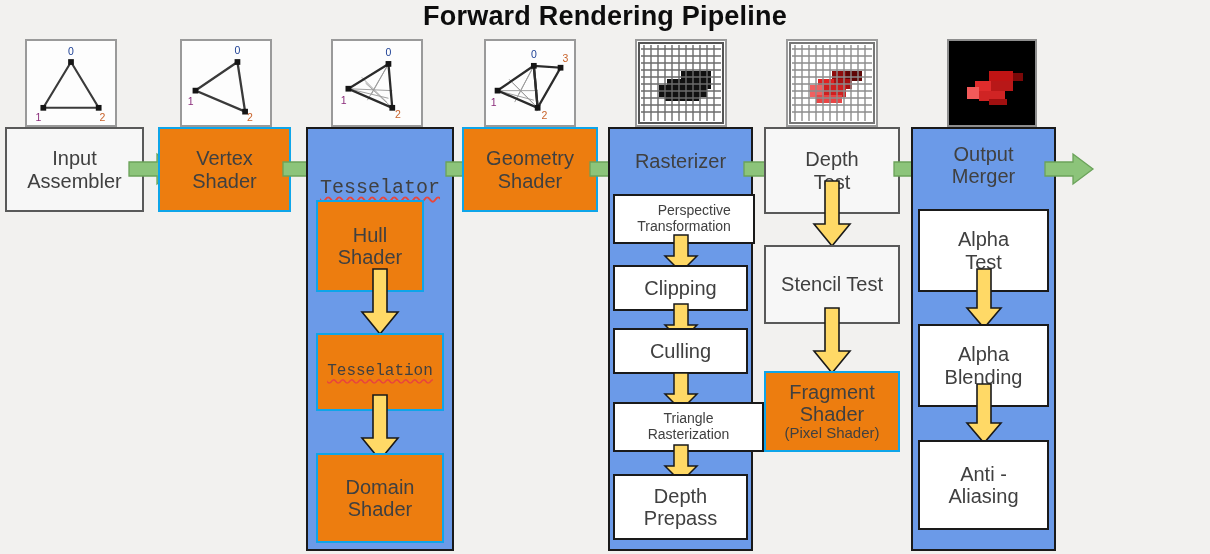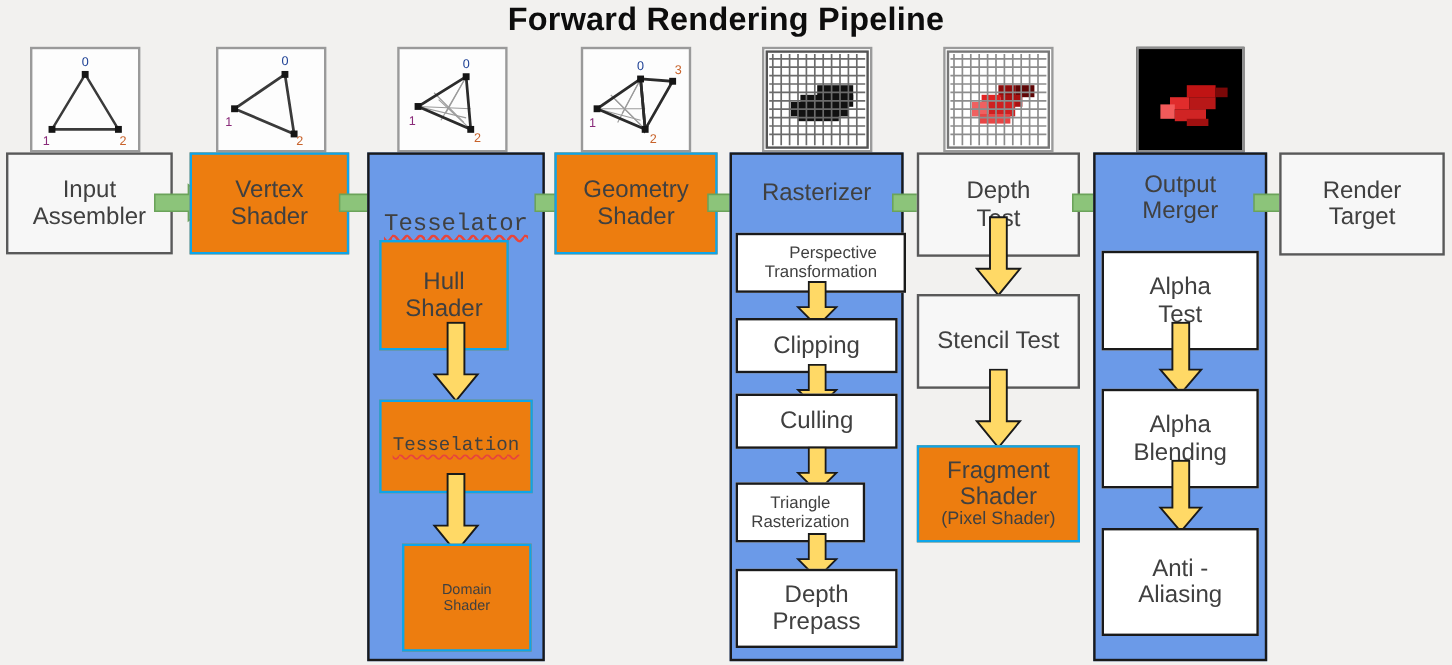--- a/index.html
+++ b/index.html
@@ -272,21 +272,21 @@
   <div class="box orange" style="left:316px;top:333px;width:128px;height:78px;font-size:16px;">
     <span class="spell">Tesselation</span>
   </div>
 
   <div class="yarrow" style="left:360px;top:394px;width:40px;height:68px;">
     <svg width="40" height="68" viewBox="0 0 40 68">
       <path d="M13 1 H27 V44 H38 L20 66 L2 44 H13 Z" fill="#ffd966" stroke="#1a1a1a" stroke-width="1.6"></path>
     </svg>
   </div>
 
-  <div class="box orange" style="left:335px;top:453px;width:108px;height:90px;font-size:12px;">Domain
+  <div class="box orange" style="left:316px;top:453px;width:128px;height:90px;font-size:20px;">Domain
 Shader</div>
 
   <div class="garrow" style="left:444px;top:152px;width:52px;height:34px;">
     <svg width="52" height="34" viewBox="0 0 52 34">
       <path d="M2 10 H30 V2 L50 17 L30 32 V24 H2 Z" fill="#8cc47a" stroke="#6ba35a" stroke-width="1.3"></path>
     </svg>
   </div>
 
   <div class="box orange" style="left:462px;top:127px;width:136px;height:85px;font-size:20px;">Geometry
 Shader</div>
@@ -318,21 +318,21 @@
   </div>
 
   <div class="box plain" style="left:613px;top:328px;width:135px;height:46px;font-size:20px;">Culling</div>
 
   <div class="yarrow" style="left:663px;top:372px;width:36px;height:40px;">
     <svg width="36" height="40" viewBox="0 0 36 40">
       <path d="M11 1 H25 V22 H34 L18 38 L2 22 H11 Z" fill="#ffd966" stroke="#1a1a1a" stroke-width="1.5"></path>
     </svg>
   </div>
 
-  <div class="box plain" style="left:613px;top:402px;width:108px;height:50px;font-size:14px;">Triangle
+  <div class="box plain" style="left:613px;top:402px;width:151px;height:50px;font-size:14px;">Triangle
 Rasterization</div>
 
   <div class="yarrow" style="left:663px;top:444px;width:36px;height:40px;">
     <svg width="36" height="40" viewBox="0 0 36 40">
       <path d="M11 1 H25 V22 H34 L18 38 L2 22 H11 Z" fill="#ffd966" stroke="#1a1a1a" stroke-width="1.5"></path>
     </svg>
   </div>
 
   <div class="box plain" style="left:613px;top:474px;width:135px;height:66px;font-size:20px;">Depth
 Prepass</div>
@@ -396,16 +396,14 @@
 
   <div class="box plain" style="left:918px;top:440px;width:131px;height:90px;font-size:20px;">Anti -
 Aliasing</div>
 
   <div class="garrow" style="left:1043px;top:152px;width:52px;height:34px;">
     <svg width="52" height="34" viewBox="0 0 52 34">
       <path d="M2 10 H30 V2 L50 17 L30 32 V24 H2 Z" fill="#8cc47a" stroke="#6ba35a" stroke-width="1.3"></path>
     </svg>
   </div>
 
-  <div class="box white" style="left:1066px;top:127px;width:138px;height:86px;font-size:20px;">Render
-Target</div>
 
 </div>
 
 </body></html>

